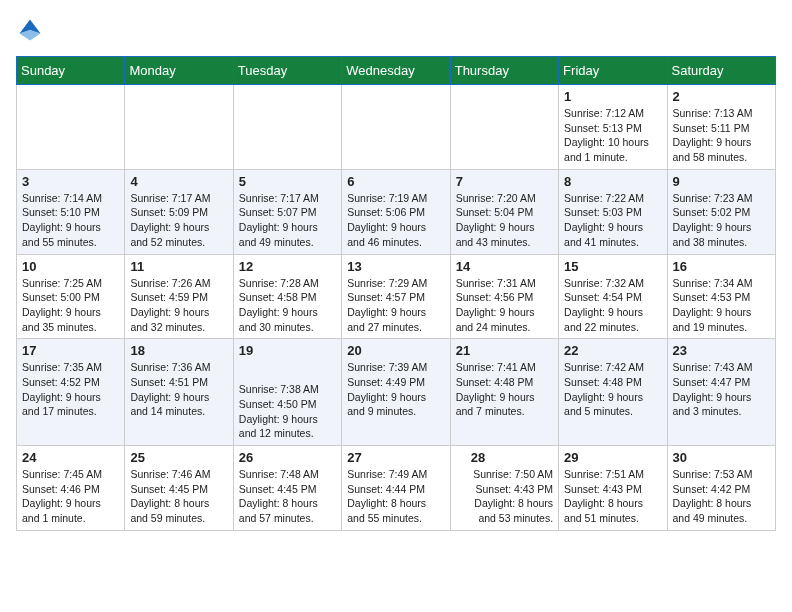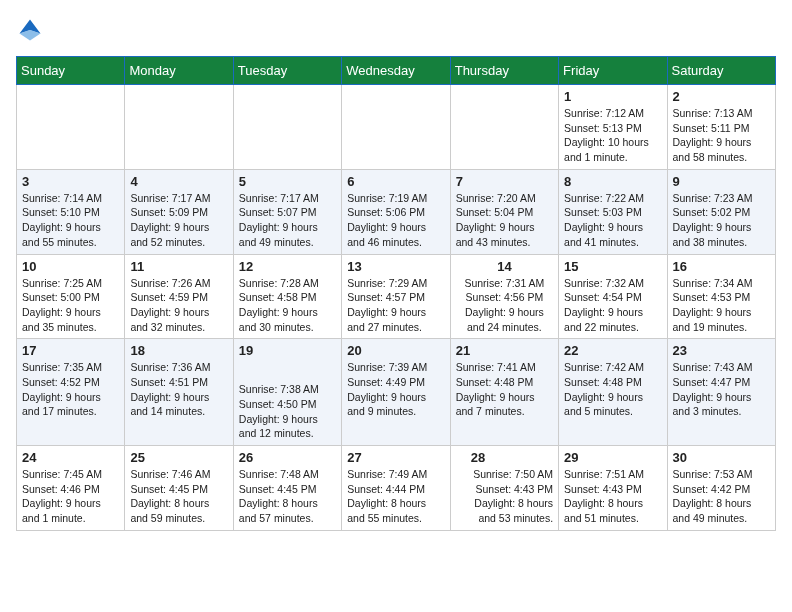--- a/index.html
+++ b/index.html
@@ -201,21 +201,21 @@
           <div class="day-info" style="white-space: pre-line;">Sunrise: 7:28 AM
 Sunset: 4:58 PM
 Daylight: 9 hours and 30 minutes.</div>
         </td>
         <td style="background-color: rgb(255, 255, 255);">
           <span class="day-number">13</span>
           <div class="day-info" style="white-space: pre-line;">Sunrise: 7:29 AM
 Sunset: 4:57 PM
 Daylight: 9 hours and 27 minutes.</div>
         </td>
-        <td style="background-color: rgb(255, 255, 255); text-align: center;">
+        <td style="background-color: rgb(255, 255, 255);">
           <span class="day-number">14</span>
           <div class="day-info" style="white-space: pre-line;">Sunrise: 7:31 AM
 Sunset: 4:56 PM
 Daylight: 9 hours and 24 minutes.</div>
         </td>
         <td style="background-color: rgb(255, 255, 255);">
           <span class="day-number">15</span>
           <div class="day-info" style="white-space: pre-line;">Sunrise: 7:32 AM
 Sunset: 4:54 PM
 Daylight: 9 hours and 22 minutes.</div>

